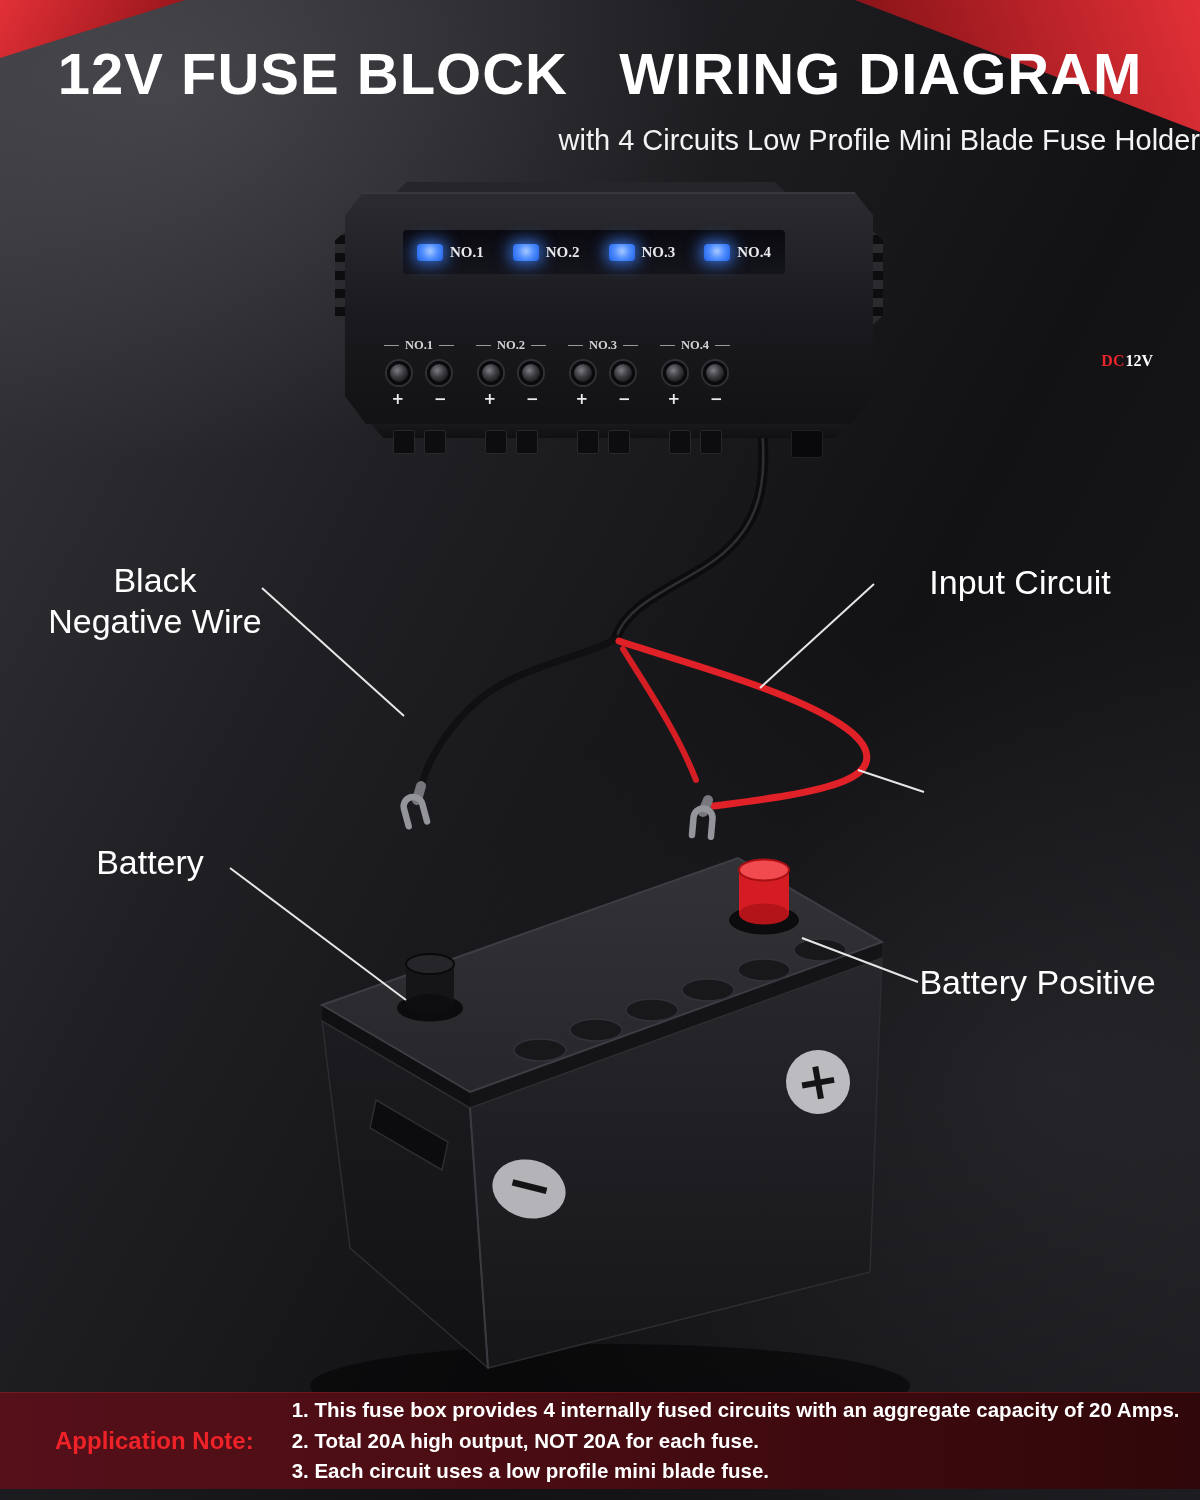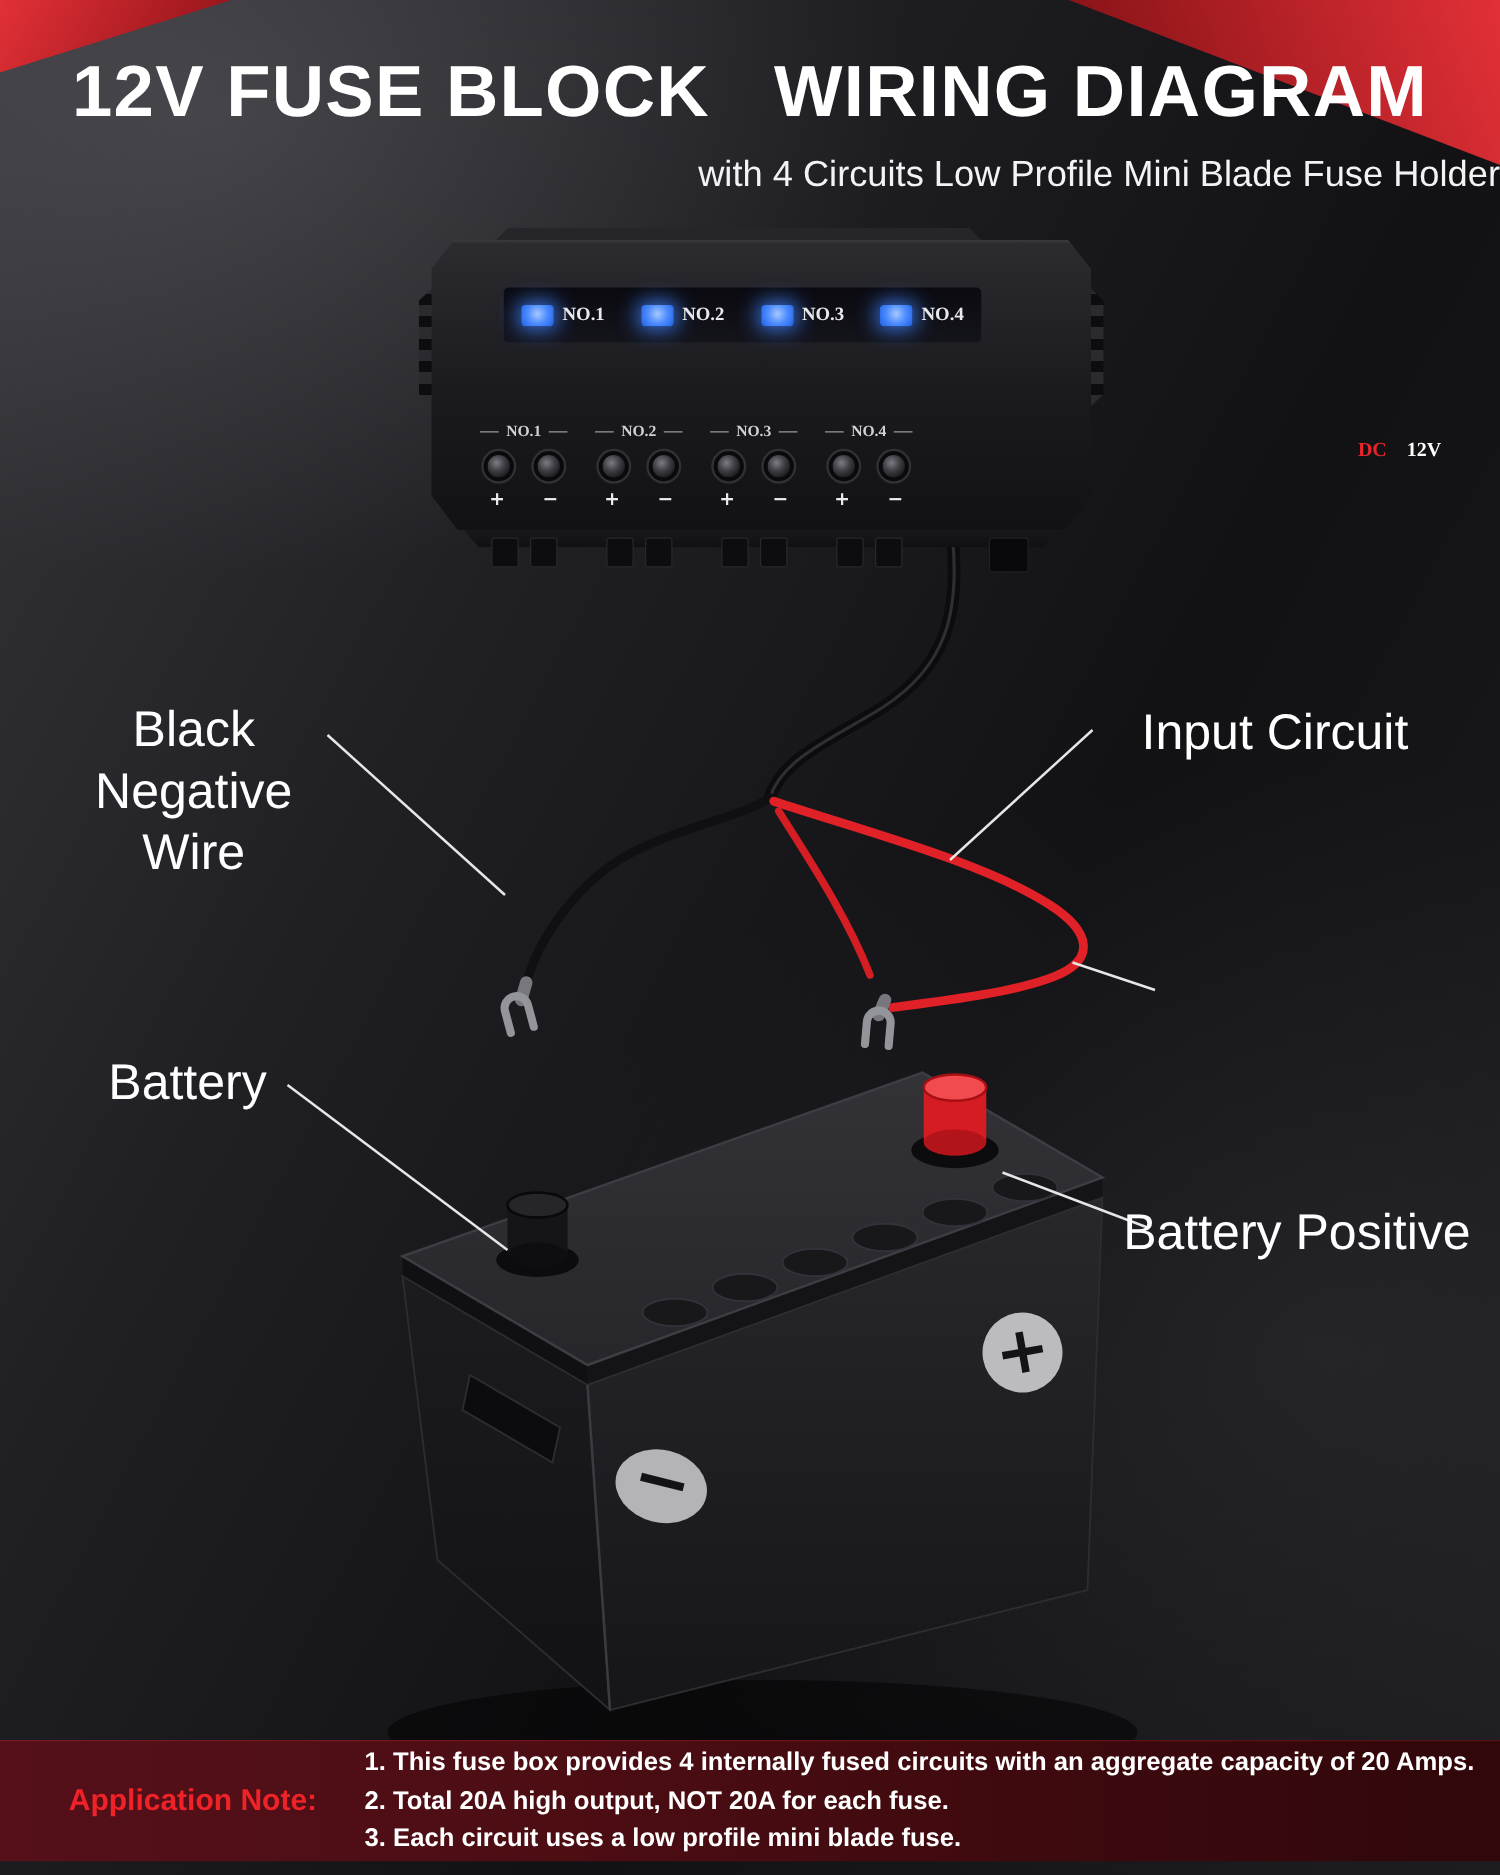--- a/index.html
+++ b/index.html
@@ -47,24 +47,24 @@
   .term-row{position:absolute;left:34px;top:146px;width:356px;display:flex;justify-content:space-between;}
   .term-group{width:80px;display:flex;flex-direction:column;align-items:center;}
   .term-label{color:#d2d2d6;font:700 12.5px "Liberation Serif",serif;display:flex;align-items:center;gap:6px;}
   .term-label::before,.term-label::after{content:"";width:15px;border-top:1.5px solid #97979d;}
   .screws{display:flex;gap:16px;margin-top:8px;}
   .screw{width:24px;height:24px;border-radius:50%;
     background:radial-gradient(circle at 40% 35%,#7c7c84 0%,#3d3d42 42%,#1a1a1e 78%);
     border:3px solid #0a0a0c;box-shadow:0 0 0 2px #303036;box-sizing:border-box;}
   .polarity{display:flex;gap:30px;margin-top:5px;color:#eaeaec;font:700 15px "DejaVu Sans",sans-serif;}
   .dc-label{position:absolute;right:-418px;top:14px;font:700 16px "Liberation Serif",serif;white-space:nowrap;}
-  .dc{color:#e8252b;} .volt{color:#fff;margin-left:16px;}
-
-  
-  .callout{position:absolute;z-index:4;color:#fff;font-weight:500;font-size:40px;line-height:1.22;text-align:center;}
+  .dc{color:#e8252b;} .volt{color:#fff;margin-left:1px;}
+
+  
+  .callout{position:absolute;z-index:4;color:#fff;font-weight:500;font-size:34px;line-height:1.22;text-align:center;}
   .co-black{left:35px;top:560px;width:240px;}
   .co-acc{left:900px;top:562px;width:240px;}
   .co-red{left:900px;top:762px;width:240px;}
   .co-batneg{left:40px;top:842px;width:220px;}
   .co-batpos{left:895px;top:962px;width:285px;}
 
   
   .sym{position:absolute;z-index:2;text-align:center;font-family:"DejaVu Sans",sans-serif;font-weight:700;}
   .sym-plus{left:786px;top:1050px;width:64px;height:64px;border-radius:50%;background:#bcbcc0;
     color:#141416;font-size:52px;line-height:62px;transform:rotate(-10deg);}

